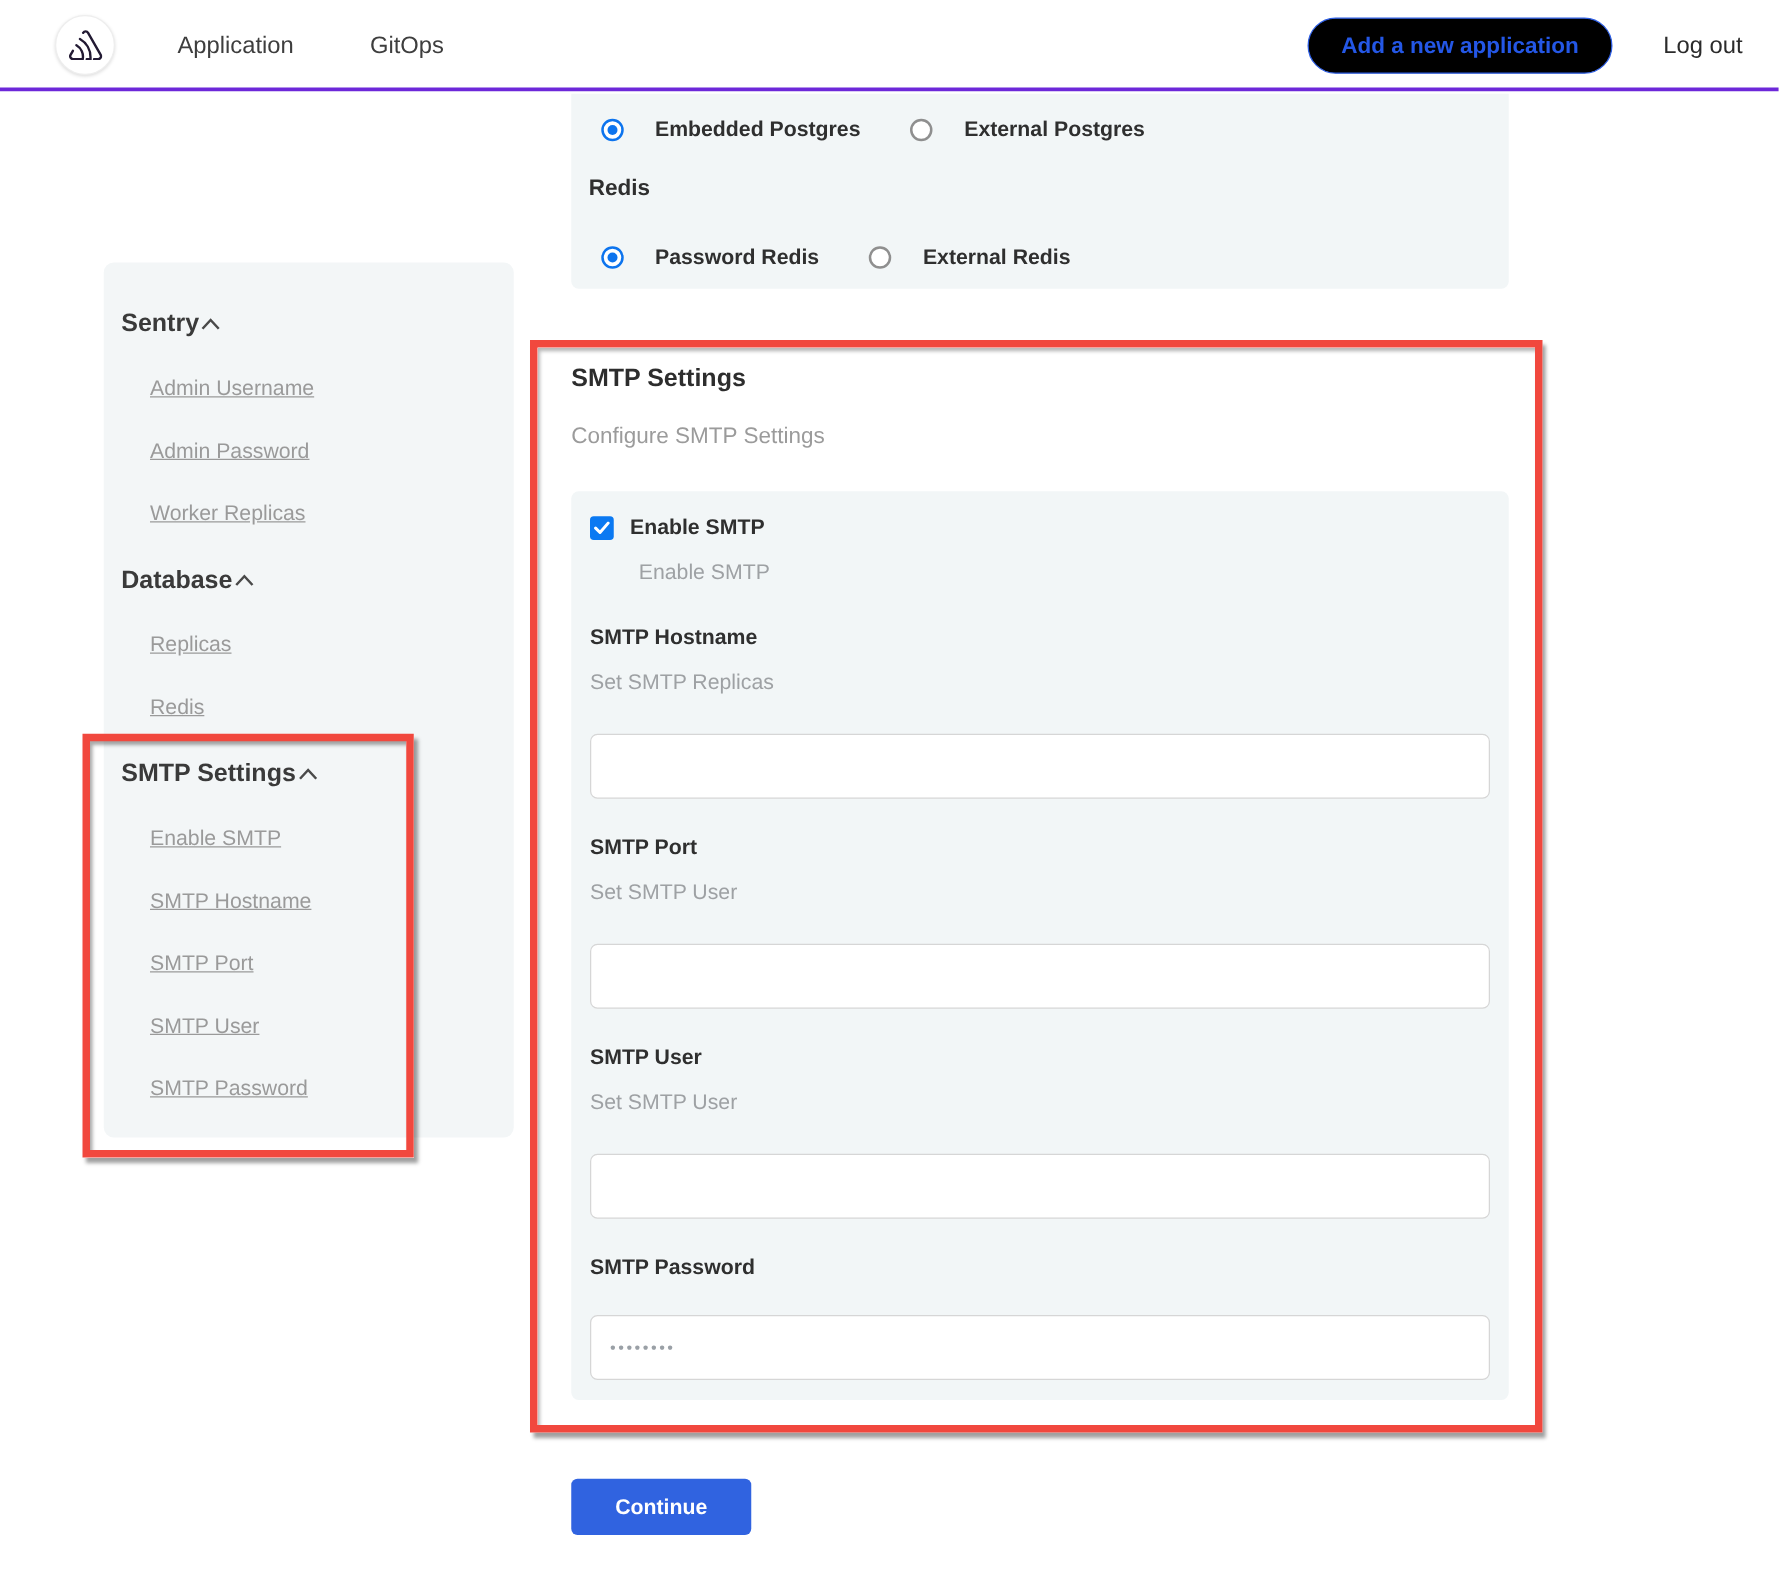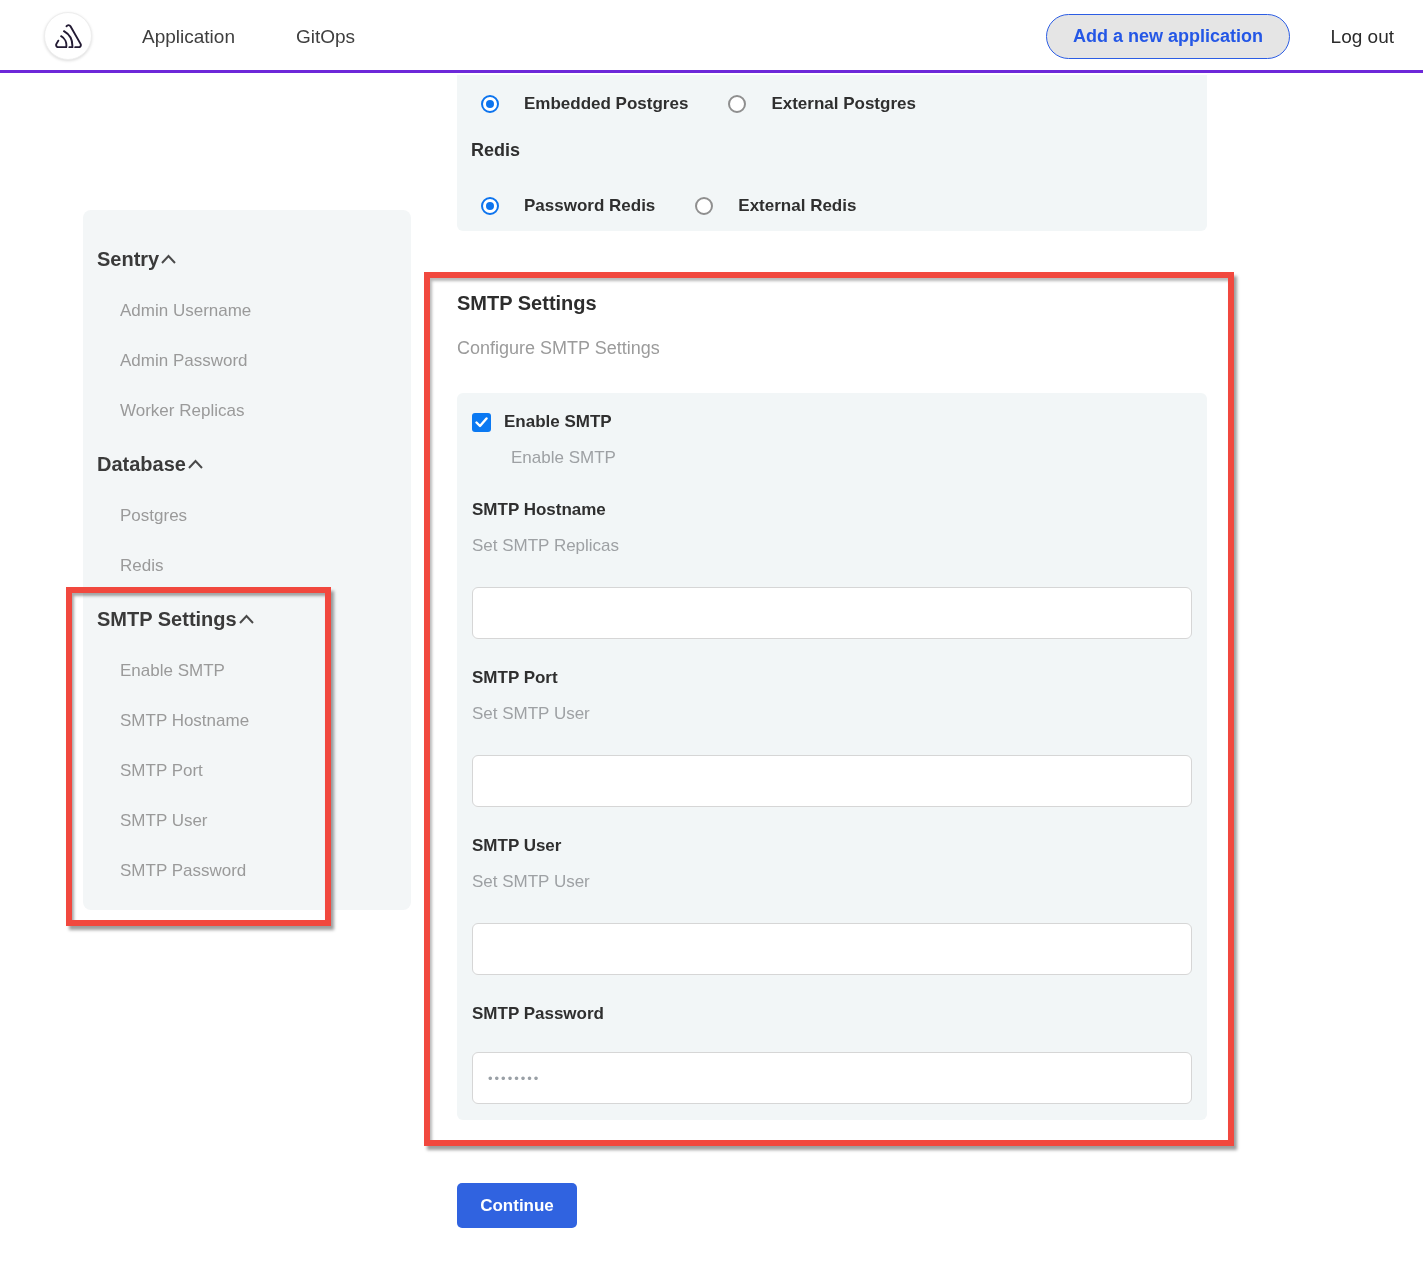--- a/index.html
+++ b/index.html
@@ -16,21 +16,21 @@
             background:#fff; border-bottom:3px solid #6d28d9; z-index:6; }
   .logo-badge { position:absolute; left:44px; top:12px; width:48px; height:48px;
             border-radius:50%; background:#fff; border:1px solid #eeeeee;
             box-shadow:0 1px 3px rgba(0,0,0,0.14); display:flex;
             align-items:center; justify-content:center; cursor:pointer; }
   .nav-link { position:absolute; top:0; height:73px; line-height:73px;
             font-size:19px; color:#3e3e3e; cursor:pointer; }
   .nav-application { left:142px; }
   .nav-gitops { left:296px; }
   .add-app-btn { position:absolute; top:14px; right:133px; height:45px;
-            padding:0 26px; background:#e5e5e5; border:1.5px solid #2c5de4;
+            padding:0 26px; background:#000000; border:1.5px solid #2c5de4;
             border-radius:23px; color:#2457e6; font-size:18px; font-weight:bold;
             font-family:inherit; cursor:pointer; }
   .logout { position:absolute; top:0; right:29px; height:73px; line-height:73px;
             font-size:19px; color:#2b2b2b; cursor:pointer; }
 
   
   .top-panel { position:absolute; left:457px; top:75px; width:750px; height:156px;
             background:#f2f6f7; border-radius:0 0 6px 6px;
             padding:18px 24px 0 14px; z-index:1; }
   .radio-row { display:flex; align-items:center; height:22px; margin-left:10px; }
@@ -45,21 +45,21 @@
   .radio-text { margin-left:25px; font-size:17px; font-weight:600; color:#2f2f2f; }
   .group-label { margin-top:25px; height:22px; font-size:18px; font-weight:600; color:#2f2f2f; }
 
   
   .sidebar { position:absolute; left:83px; top:210px; width:328px; height:700px;
             background:#f3f6f7; border-radius:8px; padding:36px 14px 0 14px; z-index:1; }
   .side-group + .side-group { margin-top:0; }
   .side-heading { display:flex; align-items:center; gap:1px; height:26px;
             margin-bottom:29px; font-size:20px; font-weight:bold; color:#3a3a3a; cursor:pointer; }
   .side-item { height:20px; line-height:20px; margin:0 0 30px 23px;
-            font-size:17px; color:#9a9a9a; cursor:pointer; }
+            font-size:17px; color:#9a9a9a; cursor:pointer;text-decoration:underline; }
 
   
   .annotation-frame { position:absolute; border:6px solid #f1483e; background:transparent;
             box-shadow:3px 4px 3px rgba(0,0,0,0.38), inset 2px 3px 3px rgba(0,0,0,0.34);
             z-index:10; pointer-events:none; }
   .sidebar-annot { left:66px; top:587px; width:265px; height:339px; }
 
   
   .smtp-box { position:absolute; left:424px; top:272px; width:810px; height:874px;
             background:#fff; border:6px solid #f1483e;
@@ -76,21 +76,21 @@
   .check-helper { height:20px; margin:16px 0 32px 39px; font-size:17px; color:#9ea1a4; }
   .f-label { height:22px; margin-bottom:14px; font-size:17px; font-weight:600; color:#2f2f2f; }
   .f-helper { height:22px; margin-bottom:29px; font-size:17px; color:#9ea1a4; }
   .f-input { display:block; width:100%; height:52px; margin-bottom:29px;
             border:1px solid #d6d6d6; border-radius:6px; background:#fff;
             padding:0 15px; font-size:16px; color:#333; outline:none; font-family:inherit; }
   .f-input::placeholder { color:#9aa0a6; font-size:13px; letter-spacing:2px; }
   .field.password .f-label { margin-bottom:26px; }
 
   
-  .continue-btn { position:absolute; left:457px; top:1183px; width:120px; height:45px;
+  .continue-btn { position:absolute; left:457px; top:1183px; width:144px; height:45px;
             background:#3063e0; border:none; border-radius:5px; color:#fff;
             font-size:17px; font-weight:bold; font-family:inherit; cursor:pointer; z-index:2; }
 </style>
 </head>
 <body>
 
 <header class="navbar">
   <div class="logo-badge">
     <svg width="27" height="24" viewBox="0 0 50 45" fill="none" stroke="#221a33" stroke-width="3.6" stroke-linecap="round">
       <path d="M21.3 4.2 a4.3 4.3 0 0 1 7.4 0 L47.6 37.3 a4.3 4.3 0 0 1 -3.7 6.4 h-6.3"></path>
@@ -140,21 +140,21 @@
     <div class="side-item">Admin Password</div>
     <div class="side-item">Worker Replicas</div>
   </div>
   <div class="side-group">
     <div class="side-heading">
       <span>Database</span>
       <svg width="17" height="11" viewBox="0 0 17 11">
         <polyline points="2,9 8.5,2 15,9" fill="none" stroke="#4a4a4a" stroke-width="2"></polyline>
         </svg>
     </div>
-    <div class="side-item">Postgres</div>
+    <div class="side-item">Replicas</div>
     <div class="side-item">Redis</div>
   </div>
   <div class="side-group">
     <div class="side-heading">
       <span>SMTP Settings</span>
       <svg width="17" height="11" viewBox="0 0 17 11">
         <polyline points="2,9 8.5,2 15,9" fill="none" stroke="#4a4a4a" stroke-width="2"></polyline>
         </svg>
     </div>
     <div class="side-item">Enable SMTP</div>

